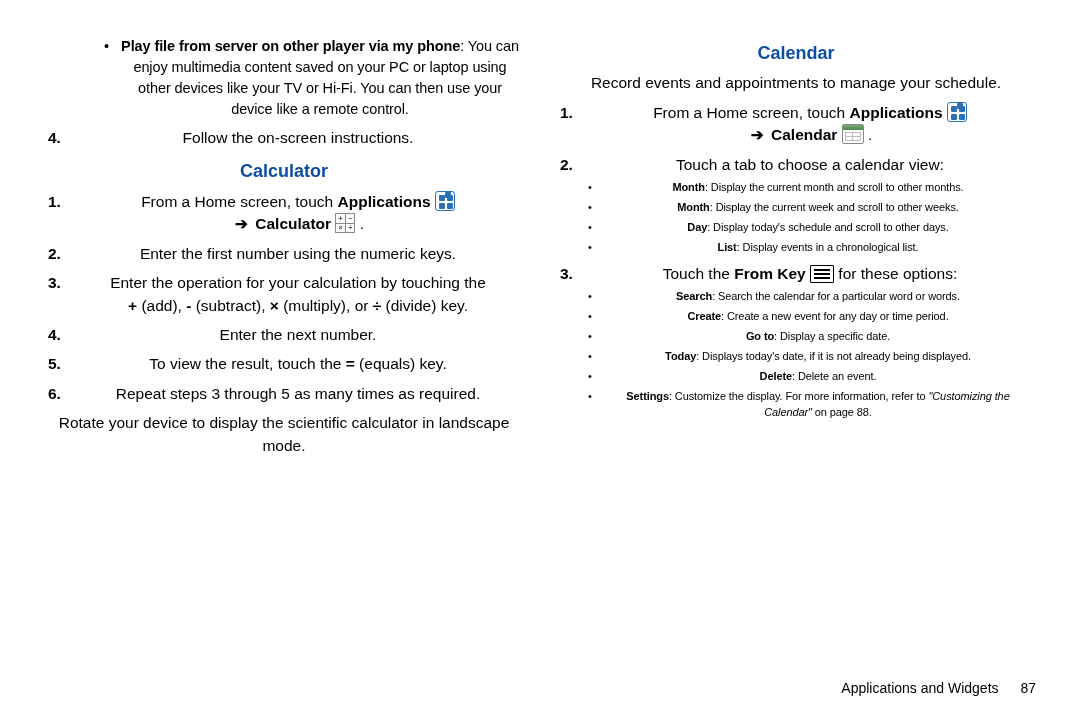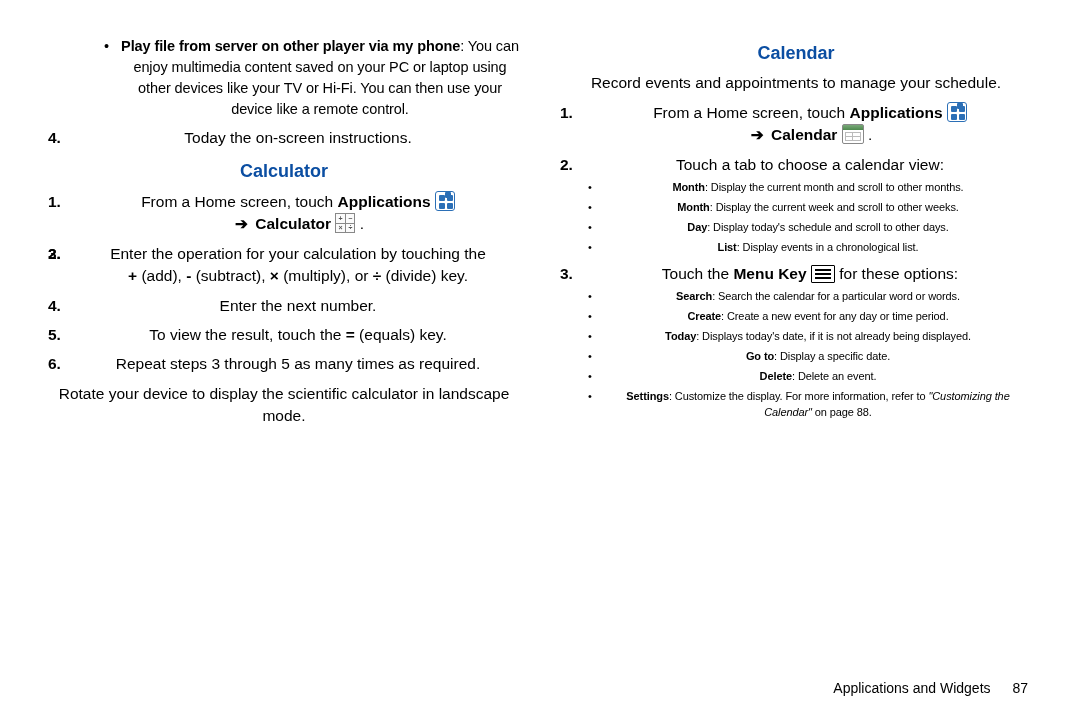--- a/index.html
+++ b/index.html
@@ -77,21 +77,21 @@
       linear-gradient(#bbb,#bbb) 100% 0/1px 100% no-repeat;
   }
   .icon-menu {
     display:inline-block; width:24px; height:18px; border:1.8px solid #000; vertical-align:-4px;
     position:relative; border-radius:1px;
   }
   .icon-menu::before{content:"";position:absolute;left:3px;right:3px;top:3px;height:2px;background:#000;
     box-shadow:0 4px 0 #000, 0 8px 0 #000;}
   .italic-ref { font-style: italic; }
   .footer {
-    position: absolute; right: 52px; bottom: 22px; font-size: 14px; margin-left: 32px;
+    position: absolute; right: 44px; bottom: 22px; font-size: 14px; margin-left: 32px;
   }
   .footer .pn { margin-left: 18px; }
   .top-bullet-block { padding-left: 56px; }
   .top-bullet-block ul>li { font-size:14.5px; letter-spacing:-0.1px; }
   .continue-num { padding-left: 0; }
 </style>
 </head>
 <body>
 
 <div class="page">
@@ -102,39 +102,40 @@
       <ul>
         <li class="tight">
           <b>Play file from server on other player via my phone</b><span>: You can enjoy multimedia content saved on your PC or laptop using other devices like your TV or Hi-Fi. You can then use your device like a remote control.</span>
         </li>
       </ul>
     </div>
 
     <ol class="continue-num">
       <li>
         <span class="num">4.</span>
-        <span>Today the on-screen instructions.</span>
+        <span>Follow the on-screen instructions.</span>
       </li>
     </ol>
 
     <div class="section-heading">Calculator</div>
 
     <ol>
       <li>
         <span class="num">1.</span>
         <span>From a Home screen, touch </span><b>Applications</b>
         <span class="icon-apps"></span><br>
         <span class="arrow">➔</span>
         <b>Calculator</b>
         <span class="icon-calc">
           <span class="sym s1">+</span><span class="sym s2">−</span><span class="sym s3">×</span><span class="sym s4">÷</span>
         </span> .
       </li>
       <li>
         <span class="num">2.</span>
+        <span>Enter the first number using the numeric keys.</span>
       </li>
       <li>
         <span class="num">3.</span>
         <span>Enter the operation for your calculation by touching the </span><br>
         <span><b>+</b> (add), <b>-</b> (subtract), <b>×</b> (multiply), or <b>÷</b> (divide) key.</span>
       </li>
       <li>
         <span class="num">4.</span>
         <span>Enter the next number.</span>
       </li>
@@ -169,28 +170,28 @@
         <span>Touch a tab to choose a calendar view:</span>
         <ul>
           <li class="tight"><b>Month</b><span>: Display the current month and scroll to other months.</span></li>
           <li class="tight"><b>Month</b><span>: Display the current week and scroll to other weeks.</span></li>
           <li class="tight"><b>Day</b><span>: Display today's schedule and scroll to other days.</span></li>
           <li class="tight"><b>List</b><span>: Display events in a chronological list.</span></li>
         </ul>
       </li>
       <li>
         <span class="num">3.</span>
-        <span>Touch the </span><b>Menu Key</b>
+        <span>Touch the </span><b>From Key</b>
         <span class="icon-menu"></span>
         <span> for these options:</span>
         <ul>
           <li class="tight"><b>Search</b><span>: Search the calendar for a particular word or words.</span></li>
           <li class="tight"><b>Create</b><span>: Create a new event for any day or time period.</span></li>
+          <li class="tight"><b>Go to</b><span>: Display a specific date.</span></li>
           <li class="tight"><b>Today</b><span>: Displays today's date, if it is not already being displayed.</span></li>
-          <li class="tight"><b>Go to</b><span>: Display a specific date.</span></li>
           <li class="tight"><b>Delete</b><span>: Delete an event.</span></li>
           <li class="tight"><b>Settings</b><span>: Customize the display. For more information, refer to </span><span class="italic-ref">"Customizing the Calendar"</span><span> on page 88.</span></li>
         </ul>
       </li>
     </ol>
   </div>
 </div>
 
 <div class="footer">
   <span>Applications and Widgets</span>

